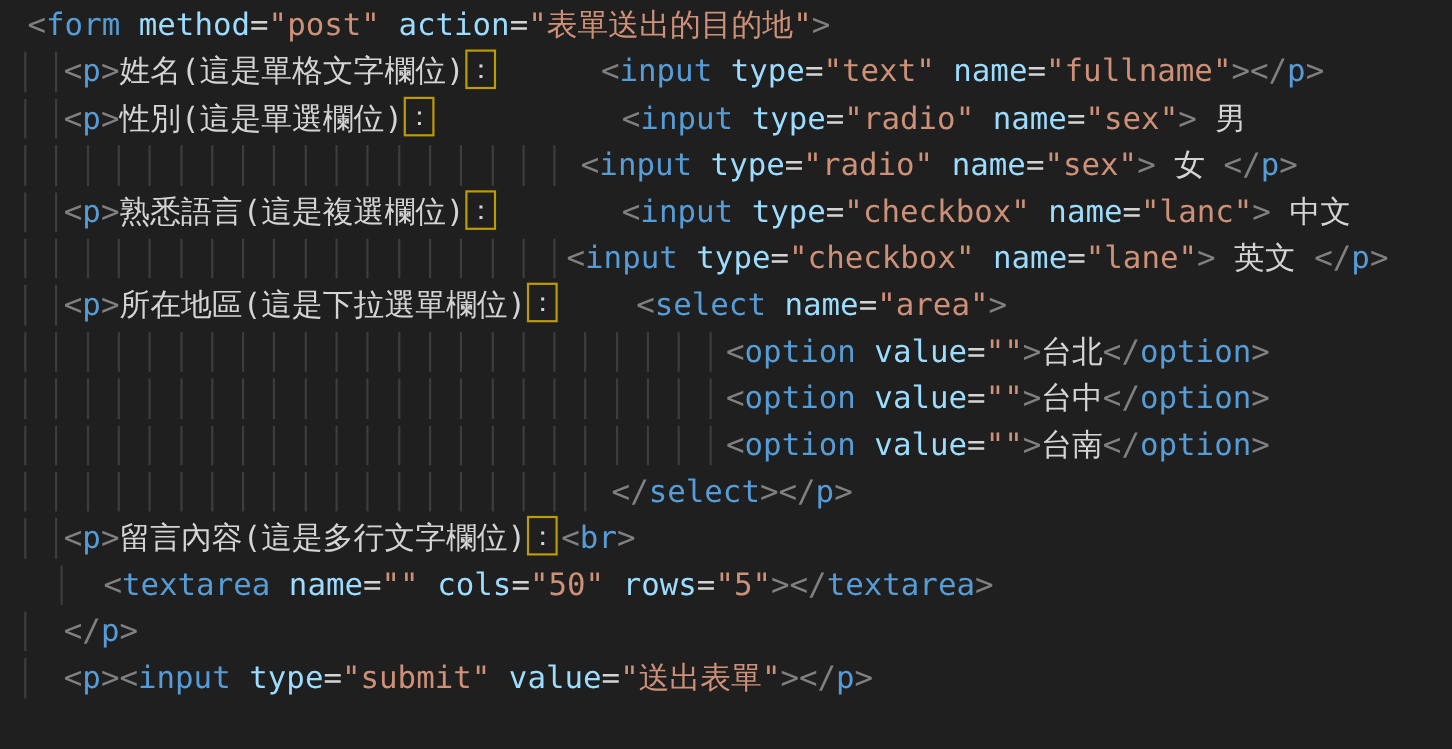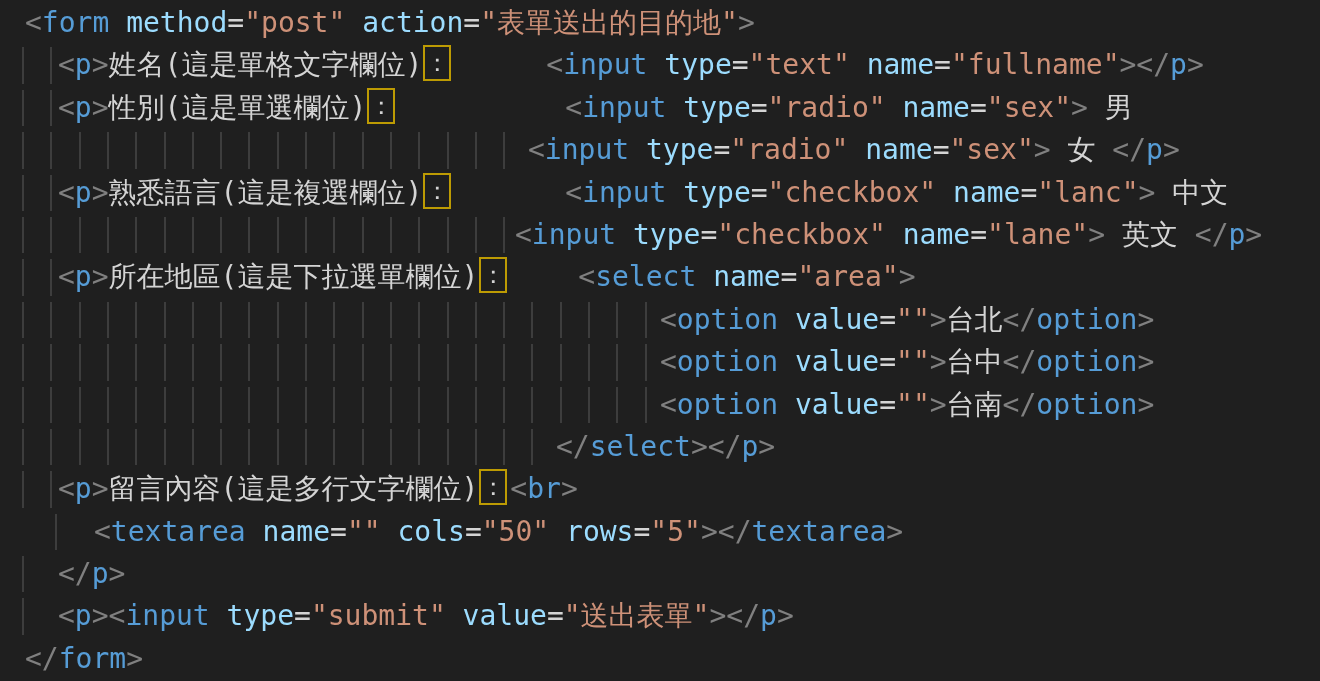--- a/index.html
+++ b/index.html
@@ -57,15 +57,14 @@
       <div class="line"><span class="guide" style="left: 22px;"></span><span class="guide" style="left: 50.3px;"></span><span class="guide" style="left: 78.6px;"></span><span class="guide" style="left: 106.9px;"></span><span class="guide" style="left: 135.2px;"></span><span class="guide" style="left: 163.5px;"></span><span class="guide" style="left: 191.8px;"></span><span class="guide" style="left: 220.1px;"></span><span class="guide" style="left: 248.4px;"></span><span class="guide" style="left: 276.7px;"></span><span class="guide" style="left: 305px;"></span><span class="guide" style="left: 333.3px;"></span><span class="guide" style="left: 361.6px;"></span><span class="guide" style="left: 389.9px;"></span><span class="guide" style="left: 418.2px;"></span><span class="guide" style="left: 446.5px;"></span><span class="guide" style="left: 474.8px;"></span><span class="guide" style="left: 503.1px;"></span><span class="lc" style="padding-left: 515px;"><span class="tk-p">&lt;</span><span class="tk-t">input</span><span class="tk-x"> </span><span class="tk-a">type</span><span class="tk-e">=</span><span class="tk-s">"checkbox"</span><span class="tk-x"> </span><span class="tk-a">name</span><span class="tk-e">=</span><span class="tk-s">"lane"</span><span class="tk-p">&gt;</span><span class="tk-x"> 英文 </span><span class="tk-p">&lt;/</span><span class="tk-t">p</span><span class="tk-p">&gt;</span></span></div>
       <div class="line"><span class="guide" style="left: 22px;"></span><span class="guide" style="left: 50.3px;"></span><span class="lc" style="padding-left: 58px;"><span class="tk-p">&lt;</span><span class="tk-t">p</span><span class="tk-p">&gt;</span><span class="tk-x">所在地區(這是下拉選單欄位)</span><span class="cb">：</span><span class="gap" style="width: 70px;"></span><span class="tk-p">&lt;</span><span class="tk-t">select</span><span class="tk-x"> </span><span class="tk-a">name</span><span class="tk-e">=</span><span class="tk-s">"area"</span><span class="tk-p">&gt;</span></span></div>
       <div class="line"><span class="guide" style="left: 22px;"></span><span class="guide" style="left: 50.3px;"></span><span class="guide" style="left: 78.6px;"></span><span class="guide" style="left: 106.9px;"></span><span class="guide" style="left: 135.2px;"></span><span class="guide" style="left: 163.5px;"></span><span class="guide" style="left: 191.8px;"></span><span class="guide" style="left: 220.1px;"></span><span class="guide" style="left: 248.4px;"></span><span class="guide" style="left: 276.7px;"></span><span class="guide" style="left: 305px;"></span><span class="guide" style="left: 333.3px;"></span><span class="guide" style="left: 361.6px;"></span><span class="guide" style="left: 389.9px;"></span><span class="guide" style="left: 418.2px;"></span><span class="guide" style="left: 446.5px;"></span><span class="guide" style="left: 474.8px;"></span><span class="guide" style="left: 503.1px;"></span><span class="guide" style="left: 531.4px;"></span><span class="guide" style="left: 559.7px;"></span><span class="guide" style="left: 588px;"></span><span class="guide" style="left: 616.3px;"></span><span class="guide" style="left: 644.6px;"></span><span class="lc" style="padding-left: 660px;"><span class="tk-p">&lt;</span><span class="tk-t">option</span><span class="tk-x"> </span><span class="tk-a">value</span><span class="tk-e">=</span><span class="tk-s">""</span><span class="tk-p">&gt;</span><span class="tk-x">台北</span><span class="tk-p">&lt;/</span><span class="tk-t">option</span><span class="tk-p">&gt;</span></span></div>
       <div class="line"><span class="guide" style="left: 22px;"></span><span class="guide" style="left: 50.3px;"></span><span class="guide" style="left: 78.6px;"></span><span class="guide" style="left: 106.9px;"></span><span class="guide" style="left: 135.2px;"></span><span class="guide" style="left: 163.5px;"></span><span class="guide" style="left: 191.8px;"></span><span class="guide" style="left: 220.1px;"></span><span class="guide" style="left: 248.4px;"></span><span class="guide" style="left: 276.7px;"></span><span class="guide" style="left: 305px;"></span><span class="guide" style="left: 333.3px;"></span><span class="guide" style="left: 361.6px;"></span><span class="guide" style="left: 389.9px;"></span><span class="guide" style="left: 418.2px;"></span><span class="guide" style="left: 446.5px;"></span><span class="guide" style="left: 474.8px;"></span><span class="guide" style="left: 503.1px;"></span><span class="guide" style="left: 531.4px;"></span><span class="guide" style="left: 559.7px;"></span><span class="guide" style="left: 588px;"></span><span class="guide" style="left: 616.3px;"></span><span class="guide" style="left: 644.6px;"></span><span class="lc" style="padding-left: 660px;"><span class="tk-p">&lt;</span><span class="tk-t">option</span><span class="tk-x"> </span><span class="tk-a">value</span><span class="tk-e">=</span><span class="tk-s">""</span><span class="tk-p">&gt;</span><span class="tk-x">台中</span><span class="tk-p">&lt;/</span><span class="tk-t">option</span><span class="tk-p">&gt;</span></span></div>
       <div class="line"><span class="guide" style="left: 22px;"></span><span class="guide" style="left: 50.3px;"></span><span class="guide" style="left: 78.6px;"></span><span class="guide" style="left: 106.9px;"></span><span class="guide" style="left: 135.2px;"></span><span class="guide" style="left: 163.5px;"></span><span class="guide" style="left: 191.8px;"></span><span class="guide" style="left: 220.1px;"></span><span class="guide" style="left: 248.4px;"></span><span class="guide" style="left: 276.7px;"></span><span class="guide" style="left: 305px;"></span><span class="guide" style="left: 333.3px;"></span><span class="guide" style="left: 361.6px;"></span><span class="guide" style="left: 389.9px;"></span><span class="guide" style="left: 418.2px;"></span><span class="guide" style="left: 446.5px;"></span><span class="guide" style="left: 474.8px;"></span><span class="guide" style="left: 503.1px;"></span><span class="guide" style="left: 531.4px;"></span><span class="guide" style="left: 559.7px;"></span><span class="guide" style="left: 588px;"></span><span class="guide" style="left: 616.3px;"></span><span class="guide" style="left: 644.6px;"></span><span class="lc" style="padding-left: 660px;"><span class="tk-p">&lt;</span><span class="tk-t">option</span><span class="tk-x"> </span><span class="tk-a">value</span><span class="tk-e">=</span><span class="tk-s">""</span><span class="tk-p">&gt;</span><span class="tk-x">台南</span><span class="tk-p">&lt;/</span><span class="tk-t">option</span><span class="tk-p">&gt;</span></span></div>
       <div class="line"><span class="guide" style="left: 22px;"></span><span class="guide" style="left: 50.3px;"></span><span class="guide" style="left: 78.6px;"></span><span class="guide" style="left: 106.9px;"></span><span class="guide" style="left: 135.2px;"></span><span class="guide" style="left: 163.5px;"></span><span class="guide" style="left: 191.8px;"></span><span class="guide" style="left: 220.1px;"></span><span class="guide" style="left: 248.4px;"></span><span class="guide" style="left: 276.7px;"></span><span class="guide" style="left: 305px;"></span><span class="guide" style="left: 333.3px;"></span><span class="guide" style="left: 361.6px;"></span><span class="guide" style="left: 389.9px;"></span><span class="guide" style="left: 418.2px;"></span><span class="guide" style="left: 446.5px;"></span><span class="guide" style="left: 474.8px;"></span><span class="guide" style="left: 503.1px;"></span><span class="guide" style="left: 531.4px;"></span><span class="lc" style="padding-left: 556px;"><span class="tk-p">&lt;/</span><span class="tk-t">select</span><span class="tk-p">&gt;</span><span class="tk-p">&lt;/</span><span class="tk-t">p</span><span class="tk-p">&gt;</span></span></div>
       <div class="line"><span class="guide" style="left: 22px;"></span><span class="guide" style="left: 50.3px;"></span><span class="lc" style="padding-left: 58px;"><span class="tk-p">&lt;</span><span class="tk-t">p</span><span class="tk-p">&gt;</span><span class="tk-x">留言內容(這是多行文字欄位)</span><span class="cb">：</span><span class="gap" style="width: 2px;"></span><span class="tk-p">&lt;</span><span class="tk-t">br</span><span class="tk-p">&gt;</span></span></div>
       <div class="line"><span class="guide" style="left: 55px;"></span><span class="lc" style="padding-left: 94px;"><span class="tk-p">&lt;</span><span class="tk-t">textarea</span><span class="tk-x"> </span><span class="tk-a">name</span><span class="tk-e">=</span><span class="tk-s">""</span><span class="tk-x"> </span><span class="tk-a">cols</span><span class="tk-e">=</span><span class="tk-s">"50"</span><span class="tk-x"> </span><span class="tk-a">rows</span><span class="tk-e">=</span><span class="tk-s">"5"</span><span class="tk-p">&gt;</span><span class="tk-p">&lt;/</span><span class="tk-t">textarea</span><span class="tk-p">&gt;</span></span></div>
       <div class="line"><span class="guide" style="left: 22px;"></span><span class="lc" style="padding-left: 58px;"><span class="tk-p">&lt;/</span><span class="tk-t">p</span><span class="tk-p">&gt;</span></span></div>
       <div class="line"><span class="guide" style="left: 22px;"></span><span class="lc" style="padding-left: 58px;"><span class="tk-p">&lt;</span><span class="tk-t">p</span><span class="tk-p">&gt;</span><span class="tk-p">&lt;</span><span class="tk-t">input</span><span class="tk-x"> </span><span class="tk-a">type</span><span class="tk-e">=</span><span class="tk-s">"submit"</span><span class="tk-x"> </span><span class="tk-a">value</span><span class="tk-e">=</span><span class="tk-s">"送出表單"</span><span class="tk-p">&gt;</span><span class="tk-p">&lt;/</span><span class="tk-t">p</span><span class="tk-p">&gt;</span></span></div>
-      <div class="line"><span class="lc" style="padding-left: 25px;"><span class="tk-p">&lt;/</span><span class="tk-t">form</span><span class="tk-p">&gt;</span></span></div>
     </div>
 </div>
 
 </body></html>

